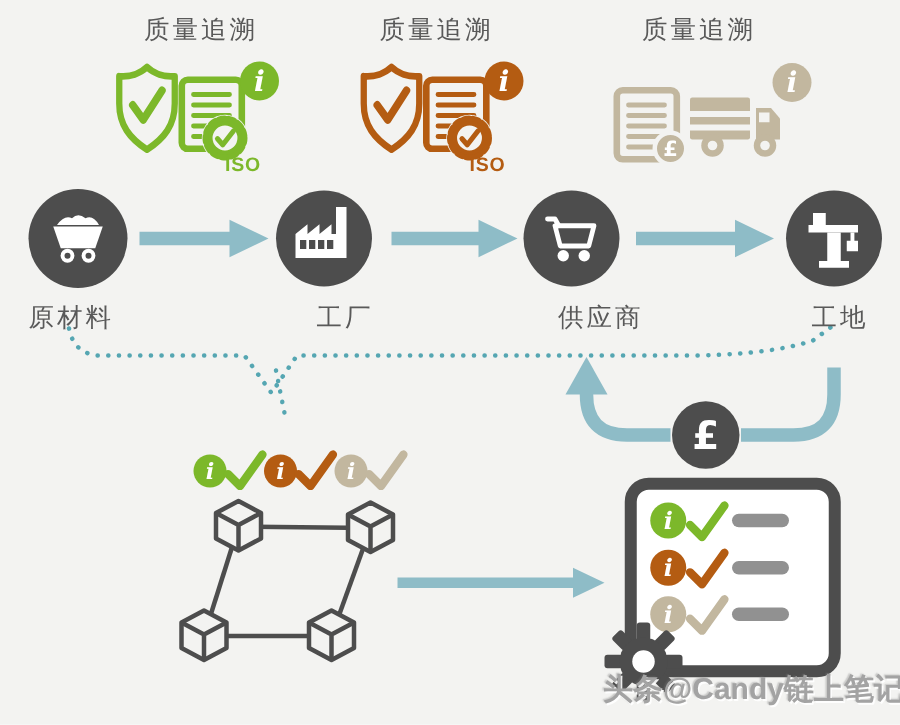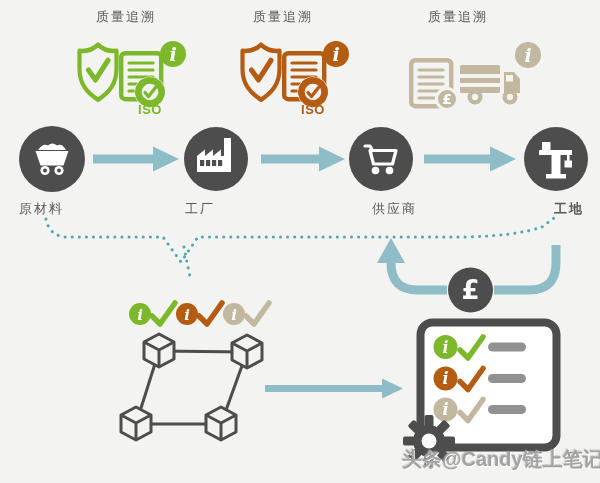--- a/index.html
+++ b/index.html
@@ -7,26 +7,26 @@
     --teal:#8ebcc7; --teal-dot:#55a6b2; --dark:#4d4d4d;
     --bar:#919191; --txt:#595959; --bg:#f3f3f1;
   }
   html,body{margin:0;padding:0;}
   .canvas{
     position:relative; width:600px; height:483px; background:var(--bg);
     font-family:"Liberation Sans", sans-serif; overflow:hidden;
   }
   .canvas svg{position:absolute; left:0; top:0;}
   .lbl{
-    position:absolute; font-size:13px; color:var(--txt);
+    position:absolute; font-size:17px; color:var(--txt);
     letter-spacing:2px; white-space:nowrap;
   }
   .iso{
     position:absolute; font-size:13px; font-weight:bold; width:30px;
-    text-align:center; letter-spacing:0.5px;
+    text-align:center; letter-spacing:0.5px;margin-left:12px;
   }
   .iso.g{color:var(--green);} .iso.o{color:var(--orange);}
   .i-glyph{font-family:"DejaVu Serif", serif; font-style:italic; font-weight:bold;
     fill:#ffffff; text-anchor:middle;}
   .pound{font-family:"DejaVu Sans", sans-serif; font-weight:bold; fill:#ffffff;
     text-anchor:middle;}
   .watermark{
     position:absolute; left:402px; top:446px; font-size:20px; font-weight:bold;
     color:#a3a3a3; letter-spacing:0px; white-space:nowrap;
     text-shadow:1px 1px 0 rgba(255,255,255,.9), -1px -1px 1px rgba(120,120,120,.35);
@@ -246,18 +246,18 @@
   </svg>
 
   <div class="lbl" style="left:96px; top:8px;">质量追溯</div>
   <div class="lbl" style="left:253px; top:8px;">质量追溯</div>
   <div class="lbl" style="left:428px; top:8px;">质量追溯</div>
 
   <div class="iso g" style="left:135px; top:102px;">ISO</div>
   <div class="iso o" style="left:298px; top:102px;">ISO</div>
 
   <div class="lbl" style="left:19px;  top:200px;">原材料</div>
-  <div class="lbl" style="left:185px; top:200px;">工厂</div>
+  <div class="lbl" style="left:211px; top:200px;">工厂</div>
   <div class="lbl" style="left:372px; top:200px;">供应商</div>
-  <div class="lbl" style="left:554px; top:200px;font-weight:bold;">工地</div>
+  <div class="lbl" style="left:541px; top:200px;">工地</div>
 
   <div class="watermark">头条@Candy链上笔记</div>
 </div>
 
 </body></html>

